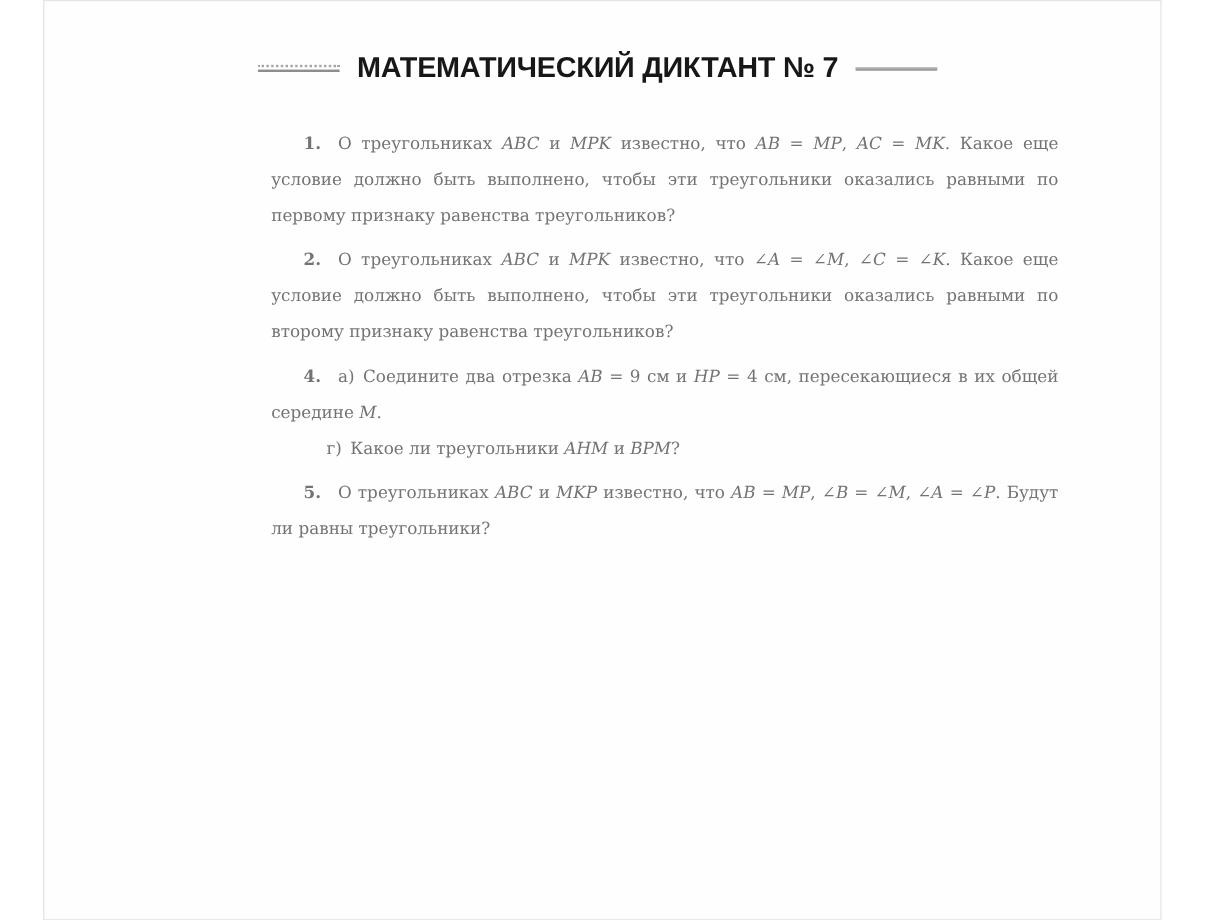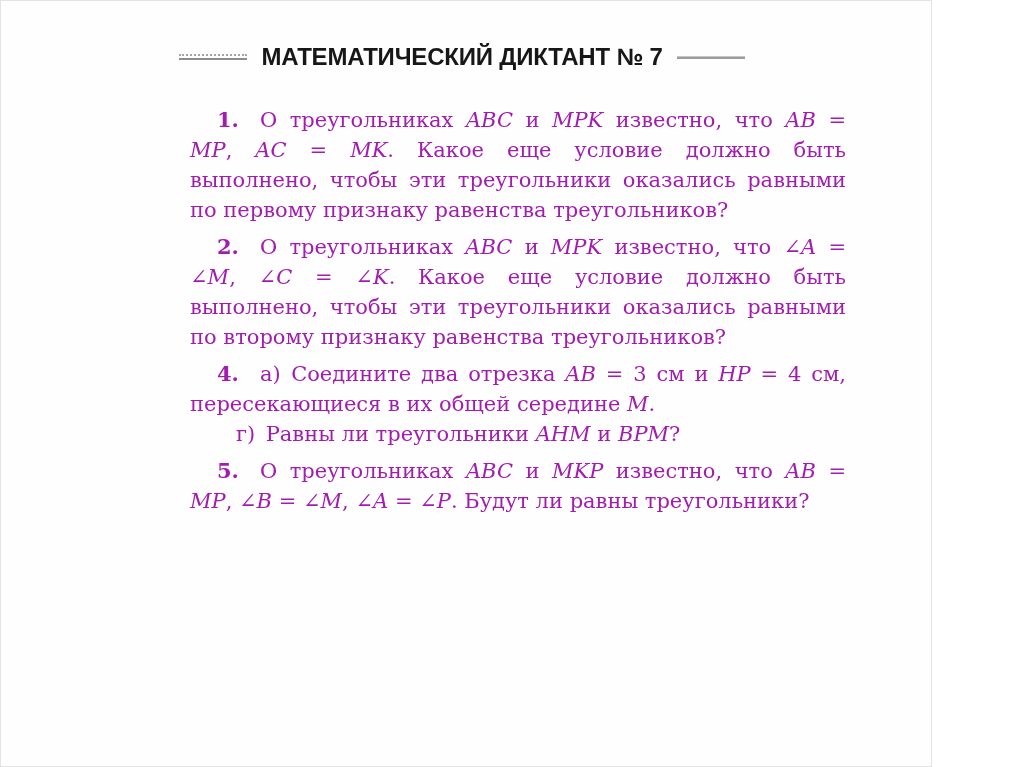--- a/index.html
+++ b/index.html
@@ -9,20 +9,21 @@
   }
   .slide {
     position: relative;
     width: 932px;
     height: 767px;
     box-sizing: border-box;
     background: #fefefe;
     border: 1px solid #e3e3e3;
     overflow: hidden;
     font-family: "DejaVu Serif", "Liberation Serif", serif;
+    margin-left: 36px;
   }
   
   .dictation-header {
     display: flex;
     align-items: center;
     margin: 42px 186px 0 178px;
   }
   .rule {
     flex: 1;
   }
@@ -52,23 +53,23 @@
     font-family: "Liberation Sans", "DejaVu Sans", sans-serif;
     font-weight: 700;
     font-size: 21px;
     letter-spacing: 0.2px;
     color: #323232;
   }
   
   .problems {
     width: 656px;
     margin: 34px 0 0 189px;
-    font-size: 21px;
+    font-size: 14px;
     line-height: 30px;
-    color: #a21caf;
+    color: #737373;
     text-align: justify;
   }
   .para {
     margin: 7px 0 0;
     text-indent: 27px;
   }
   .para:first-child { margin-top: 0; }
   .para.sub {
     margin-top: 0;
     text-indent: 46px;
@@ -84,18 +85,18 @@
   <header class="dictation-header">
     <span class="rule rule-left"></span>
     <h1 class="title">МАТЕМАТИЧЕСКИЙ ДИКТАНТ № 7</h1>
     <span class="rule rule-right"></span>
   </header>
 
 
   <main class="problems">
     <p class="para item"><span class="seg-b">1.</span><span>  О треугольниках </span><span class="seg-i">ABC</span><span> и </span><span class="seg-i">MPK</span><span> известно, что </span><span class="seg-i">AB</span><span> = </span><span class="seg-i">MP</span><span>, </span><span class="seg-i">AC</span><span> = </span><span class="seg-i">MK</span><span>. Какое еще условие должно быть выполнено, чтобы эти треугольники оказались равными по первому признаку равенства треугольников?</span></p>
     <p class="para item"><span class="seg-b">2.</span><span>  О треугольниках </span><span class="seg-i">ABC</span><span> и </span><span class="seg-i">MPK</span><span> известно, что ∠</span><span class="seg-i">A</span><span> = ∠</span><span class="seg-i">M</span><span>, ∠</span><span class="seg-i">C</span><span> = ∠</span><span class="seg-i">K</span><span>. Какое еще условие должно быть выполнено, чтобы эти треугольники оказались равными по второму признаку равенства треугольников?</span></p>
-    <p class="para item"><span class="seg-b">4.</span><span>  а) Соедините два отрезка </span><span class="seg-i">AB</span><span> = 3 см и </span><span class="seg-i">HP</span><span> = 4 см, пе­ресекающиеся в их общей середине </span><span class="seg-i">M</span><span>.</span></p>
-    <p class="para sub"><span>г) Равны ли треугольники </span><span class="seg-i">AHM</span><span> и </span><span class="seg-i">BPM</span><span>?</span></p>
+    <p class="para item"><span class="seg-b">4.</span><span>  а) Соедините два отрезка </span><span class="seg-i">AB</span><span> = 9 см и </span><span class="seg-i">HP</span><span> = 4 см, пе­ресекающиеся в их общей середине </span><span class="seg-i">M</span><span>.</span></p>
+    <p class="para sub"><span>г) Какое ли треугольники </span><span class="seg-i">AHM</span><span> и </span><span class="seg-i">BPM</span><span>?</span></p>
     <p class="para item"><span class="seg-b">5.</span><span>  О треугольниках </span><span class="seg-i">ABC</span><span> и </span><span class="seg-i">MKP</span><span> известно, что </span><span class="seg-i">AB</span><span> = </span><span class="seg-i">MP</span><span>, ∠</span><span class="seg-i">B</span><span> = ∠</span><span class="seg-i">M</span><span>, ∠</span><span class="seg-i">A</span><span> = ∠</span><span class="seg-i">P</span><span>. Будут ли равны треугольники?</span></p>
   </main>
 
 </div>
 
 </body></html>

